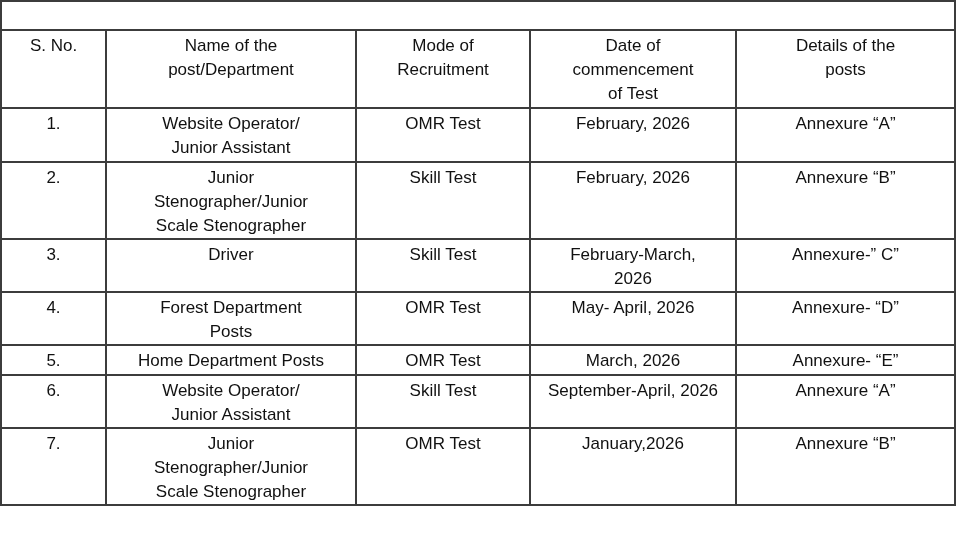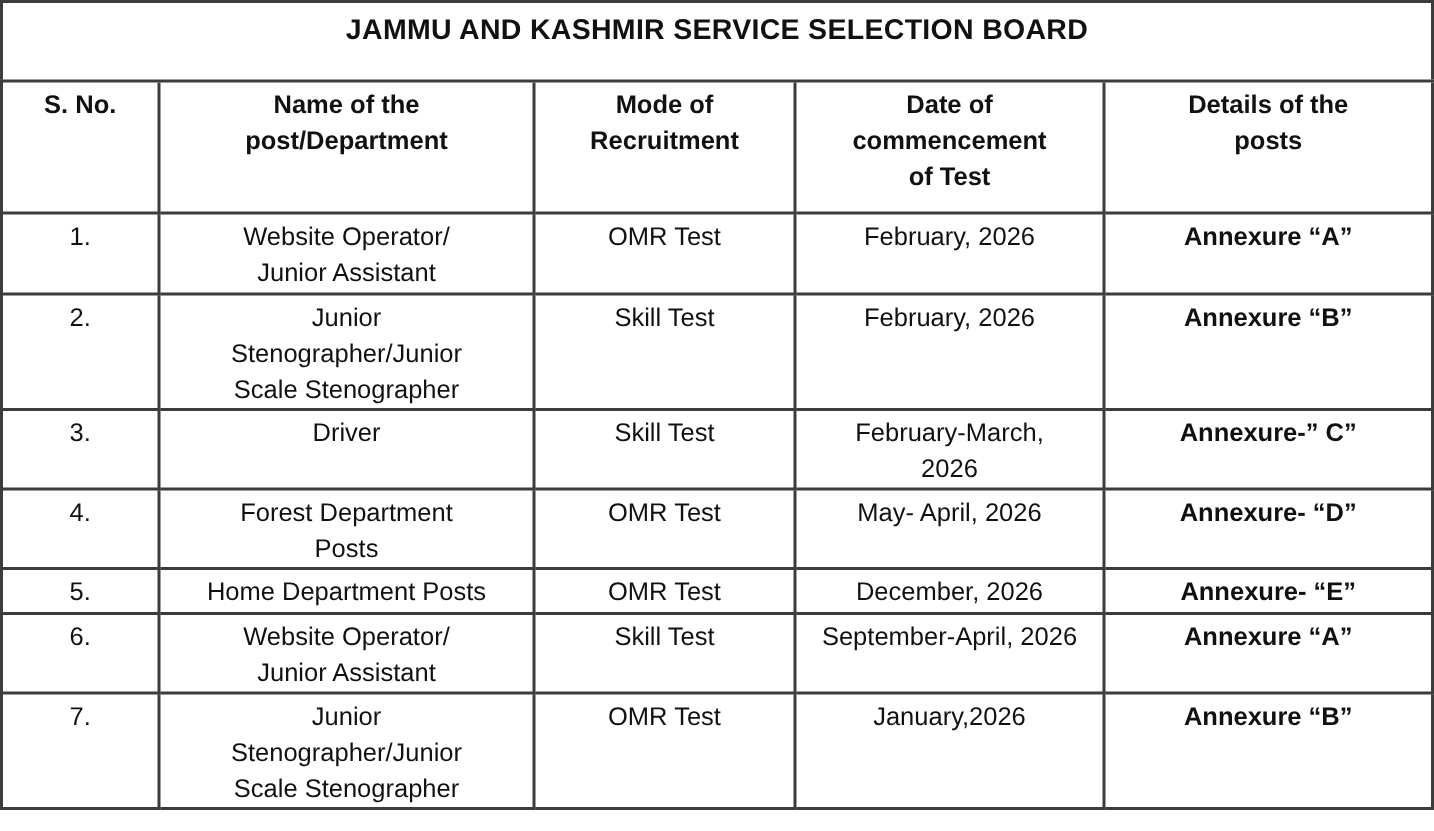--- a/index.html
+++ b/index.html
@@ -52,44 +52,43 @@
     border-bottom: 2px solid #3c3c3c;
     vertical-align: top;
     text-align: center;
     padding: 3px 4px 0 4px;
     font-size: 17px;
     line-height: 24px;
     white-space: pre-line;
     overflow: hidden;
   }
   table.schedule th {
-    font-weight: bold;
-    height: 88px;
+    font-weight: normal;
+    height: 78px;
   }
-  td.details-cell { font-weight: bold; }
+  td.details-cell { font-weight: normal; }
   col.c-sno     { width: 105px; }
   col.c-name    { width: 250px; }
   col.c-mode    { width: 174px; }
   col.c-date    { width: 206px; }
   col.c-details { width: 219px; }
   tr.r1 td { height: 54px; }
   tr.r2 td { height: 76px; }
   tr.r3 td { height: 52px; }
   tr.r4 td { height: 52px; }
   tr.r5 td { height: 30px; }
   tr.r6 td { height: 50px; }
   tr.r7 td { height: 74px; }
 </style>
 </head>
 <body>
 
 <div class="doc">
 
   <div class="title-block">
-    <div class="doc-title">JAMMU AND KASHMIR SERVICE SELECTION BOARD</div>
   </div>
 
   <table class="schedule">
     <colgroup>
       <col class="c-sno">
       <col class="c-name">
       <col class="c-mode">
       <col class="c-date">
       <col class="c-details">
     </colgroup>
@@ -138,21 +137,21 @@
         <td>Forest Department
 Posts</td>
         <td>OMR Test</td>
         <td>May- April, 2026</td>
         <td class="details-cell">Annexure- “D”</td>
       </tr>
       <tr class="r5">
         <td>5.</td>
         <td>Home Department Posts</td>
         <td>OMR Test</td>
-        <td>December, 2026</td>
+        <td>March, 2026</td>
         <td class="details-cell">Annexure- “E”</td>
       </tr>
       <tr class="r6">
         <td>6.</td>
         <td>Website Operator/
 Junior Assistant</td>
         <td>Skill Test</td>
         <td>September-April, 2026</td>
         <td class="details-cell">Annexure “A”</td>
       </tr>

